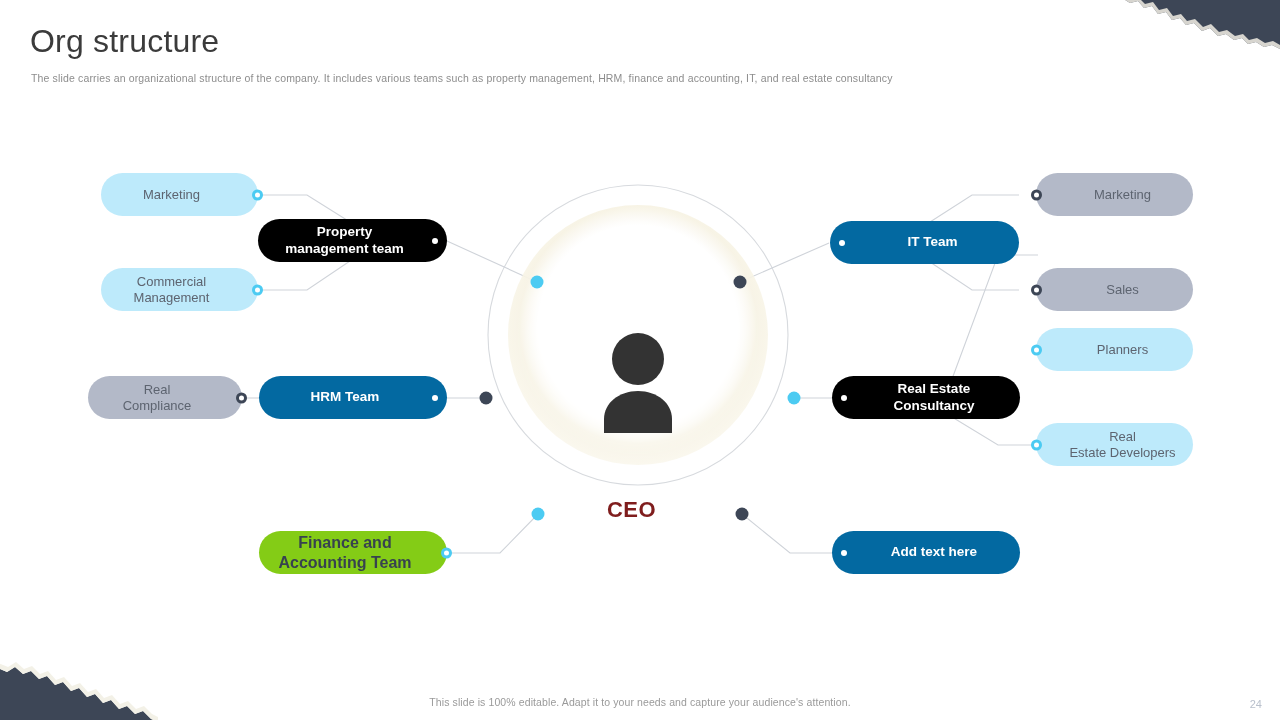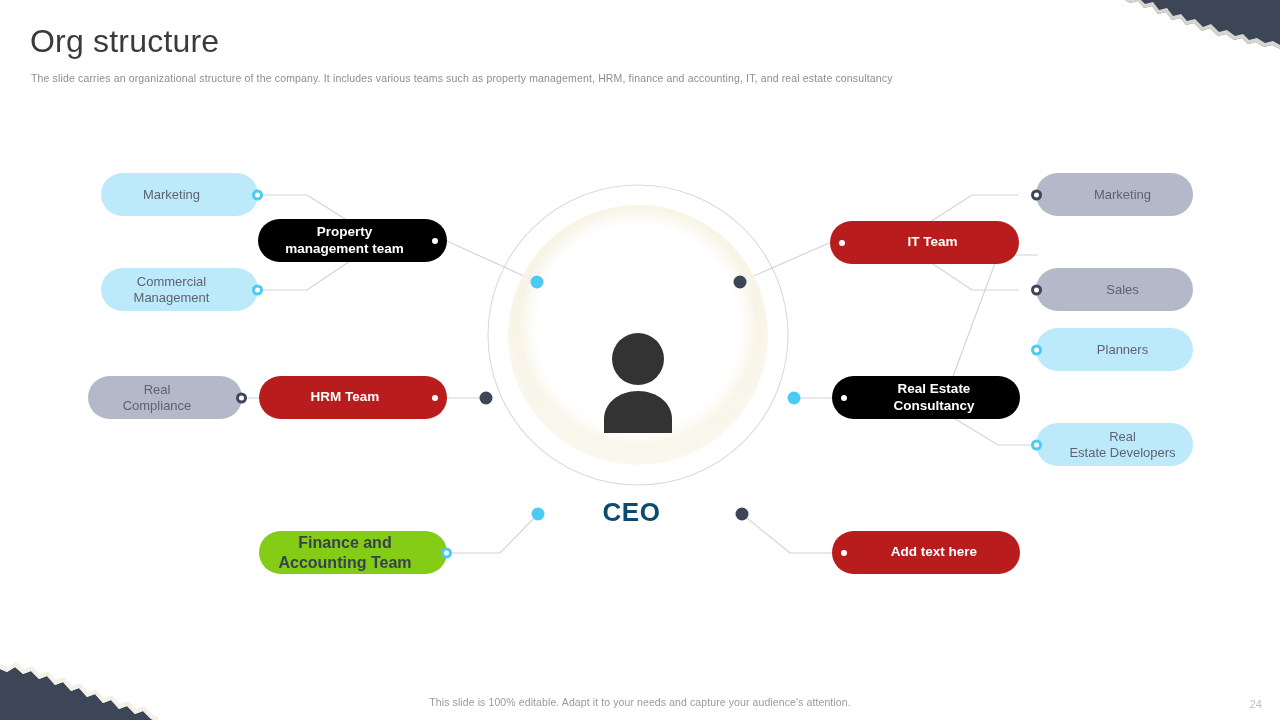--- a/index.html
+++ b/index.html
@@ -94,43 +94,43 @@
     left: 50%;
     top: 146px;
     transform: translateX(-50%);
   }
   .hub-label {
     position: absolute;
     left: 0;
     right: 13px;
     top: 310px;
     text-align: center;
-    font-size: 26px;
+    font-size: 22px;
     font-weight: 700;
-    color: #0c4a6e;
+    color: #7f1d1d;
     letter-spacing: 0.5px;
   }
 
   
   .node {
     position: absolute;
     box-sizing: border-box;
     border-radius: 999px;
     display: flex;
     align-items: center;
     justify-content: center;
     text-align: center;
     line-height: 1.22;
   }
   .node-label { display: block; padding: 0 14px; }
 
   .n-lightblue { background: #bdeafb; color: #5d6470; font-size: 13px; font-weight: 400; }
   .n-cyan      { background: #000000; color: #ffffff; font-size: 13.5px; font-weight: 700; }
   .n-gray      { background: #b3b9c8; color: #5d6470; font-size: 13px; font-weight: 400; }
-  .n-dark      { background: #b91c1c; color: #ffffff; font-size: 13.5px; font-weight: 700; }
+  .n-dark      { background: #0369a1; color: #ffffff; font-size: 13.5px; font-weight: 700; }
   .n-lightblue-bold { background: #84cc16; color: #37424f; font-size: 16px; font-weight: 700; }
 
   
   .align-right .node-label { width: 100%; padding-right: 30px; text-align: center; }
   .align-left  .node-label { width: 100%; padding-left: 30px; text-align: center; }
 
   
   .ring {
     position: absolute;
     width: 11px;

